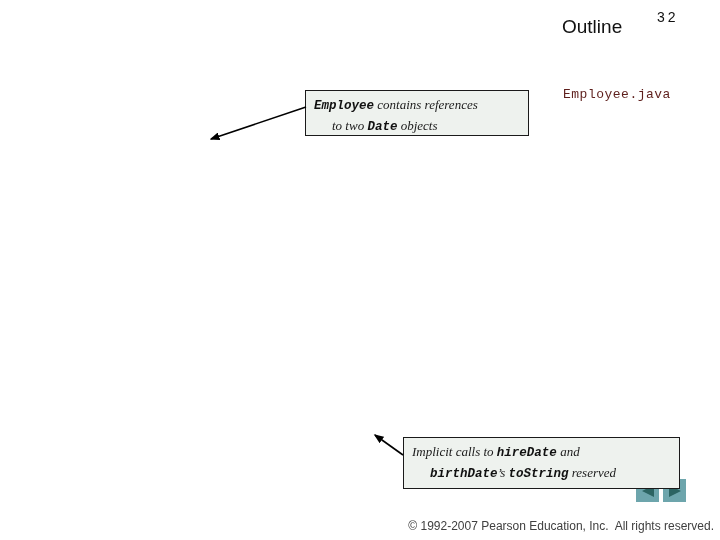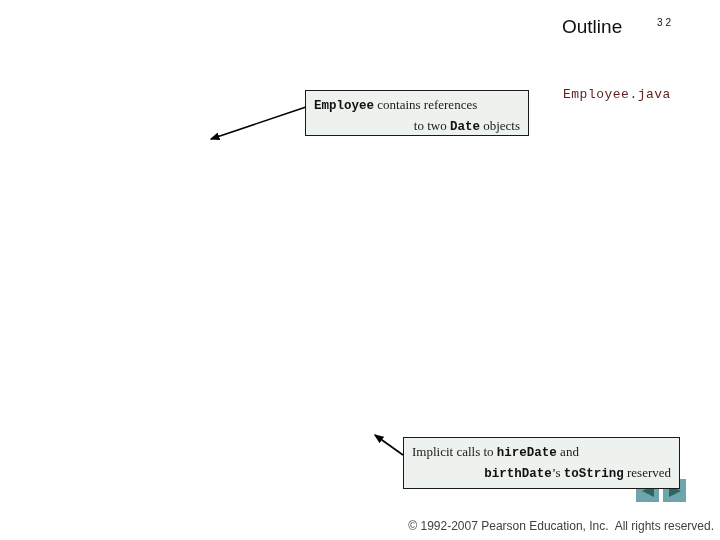--- a/index.html
+++ b/index.html
@@ -2,42 +2,42 @@
 <html><head>
 <meta charset="utf-8">
 <style>
   html,body{margin:0;padding:0;background:#ffffff;}
   .slide{
     position:relative;width:720px;height:540px;background:#ffffff;overflow:hidden;
     font-family:"Liberation Sans",sans-serif;color:#000;
   }
   .page-number{
     position:absolute;top:9px;left:657px;
-    font-size:10px;letter-spacing:3px;color:#111;margin-top:8px;
+    font-size:14px;letter-spacing:3px;color:#111;
   }
   .title{
     position:absolute;top:16px;left:562px;margin:0;
     font-size:19px;font-weight:400;color:#111;
     text-underline-offset:3px;
   }
   .filename{
     position:absolute;top:87px;left:563px;
     font-family:"Liberation Mono",monospace;font-weight:normal;font-size:13px;
     color:#5e1f1c;letter-spacing:0.5px;
   }
   .arrows{position:absolute;top:0;left:0;pointer-events:none;z-index:3;}
   .callout{
     position:absolute;background:#eef2ee;border:1px solid #1a1a1a;
     box-sizing:border-box;padding:4px 8px;z-index:2;
   }
   .callout .line{
     white-space:pre;line-height:19px;font-family:"Liberation Serif",serif;
-    font-size:13px;color:#1a1a1a;
+    font-size:13px;color:#1a1a1a;font-style:italic;
   }
-  .callout .indent{text-align:right;}
+  .callout .indent{margin-left:18px;}
   .code{
     font-family:"Liberation Mono",monospace;font-weight:bold;font-size:12.5px;
     color:#111;
   }
   .callout-top{left:305px;top:90px;width:224px;height:46px;}
   .callout-bottom{left:403px;top:437px;width:277px;height:52px;}
   .navbtn{
     position:absolute;width:23px;height:23px;border:none;padding:0;margin:0;
     background:#6da5ac;z-index:1;display:flex;align-items:center;justify-content:center;
     cursor:pointer;

